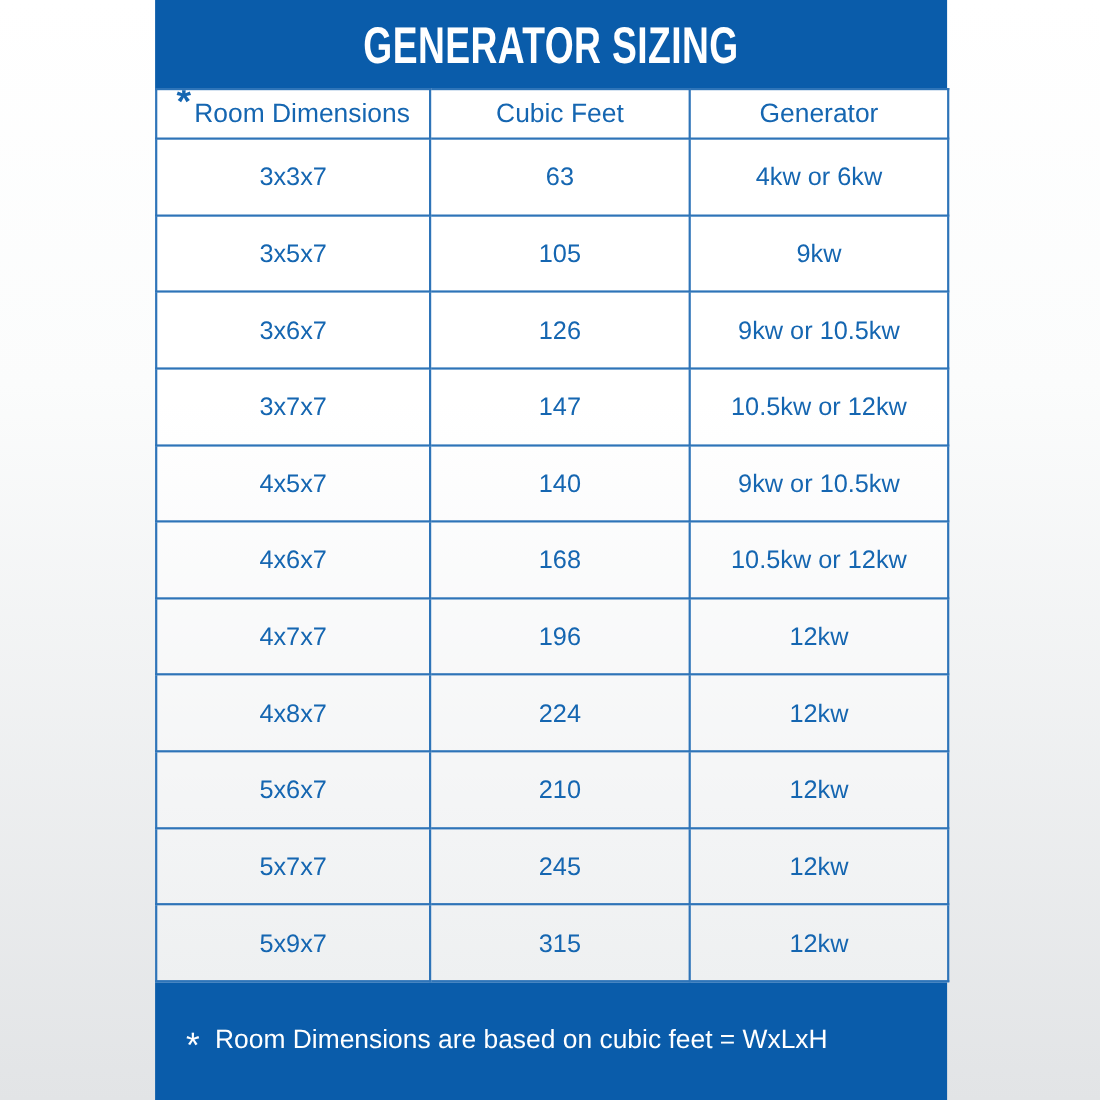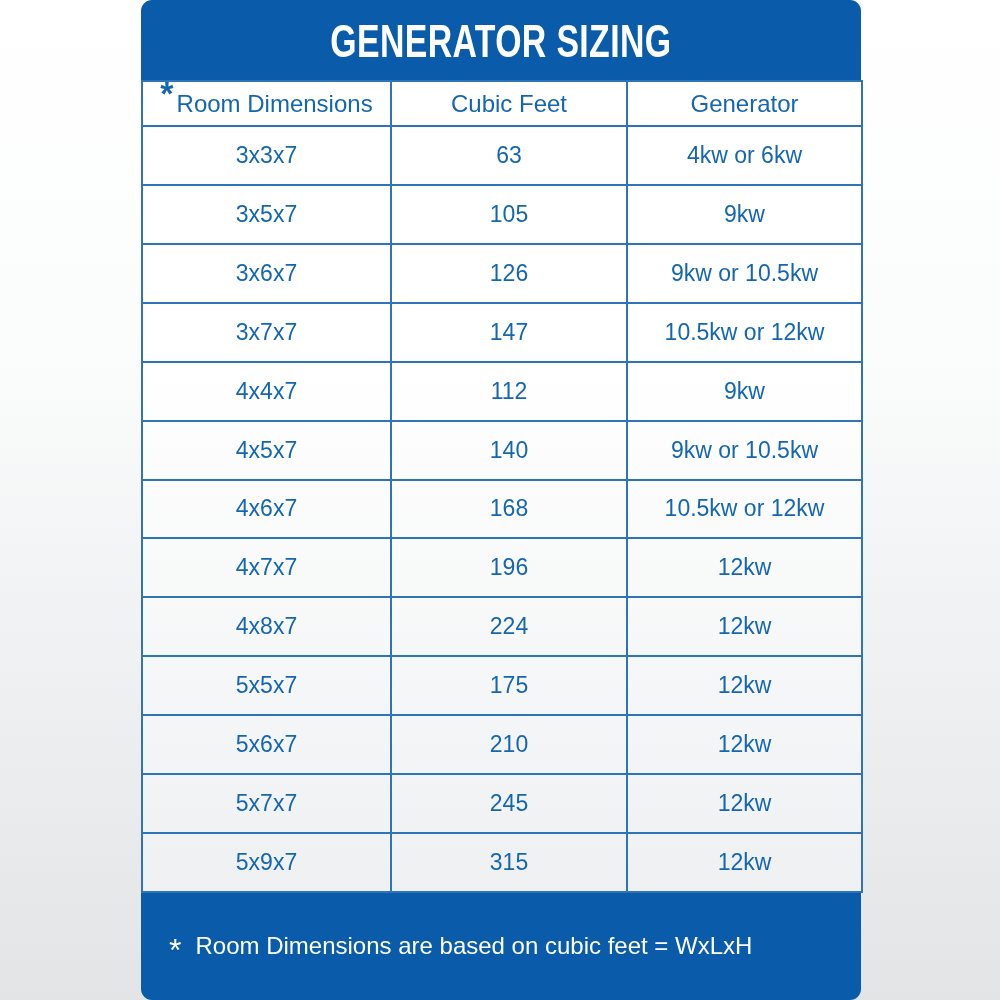--- a/index.html
+++ b/index.html
@@ -13,21 +13,20 @@
   }
   .panel {
     position: absolute;
     left: 141px;
     top: 0;
     width: 720px;
     height: 1000px;
     background: var(--panel-blue, #0a5caa);
     display: flex;
     flex-direction: column;
-    border-radius: 11px;
   }
   .title-band {
     flex: 0 0 80px;
     height: 80px;
     display: flex;
     align-items: center;
     justify-content: center;
     overflow: hidden;
   }
   .title {
@@ -123,47 +122,37 @@
     <td>3x6x7</td>
     <td>126</td>
     <td>9kw or 10.5kw</td>
   </tr>
           <tr class="data-row">
     <td>3x7x7</td>
     <td>147</td>
     <td>10.5kw or 12kw</td>
   </tr>
           <tr class="data-row">
-    <td>4x4x7</td>
-    <td>112</td>
-    <td>9kw</td>
-  </tr>
-          <tr class="data-row">
     <td>4x5x7</td>
     <td>140</td>
     <td>9kw or 10.5kw</td>
   </tr>
           <tr class="data-row">
     <td>4x6x7</td>
     <td>168</td>
     <td>10.5kw or 12kw</td>
   </tr>
           <tr class="data-row">
     <td>4x7x7</td>
     <td>196</td>
     <td>12kw</td>
   </tr>
           <tr class="data-row">
     <td>4x8x7</td>
     <td>224</td>
-    <td>12kw</td>
-  </tr>
-          <tr class="data-row">
-    <td>5x5x7</td>
-    <td>175</td>
     <td>12kw</td>
   </tr>
           <tr class="data-row">
     <td>5x6x7</td>
     <td>210</td>
     <td>12kw</td>
   </tr>
           <tr class="data-row">
     <td>5x7x7</td>
     <td>245</td>

